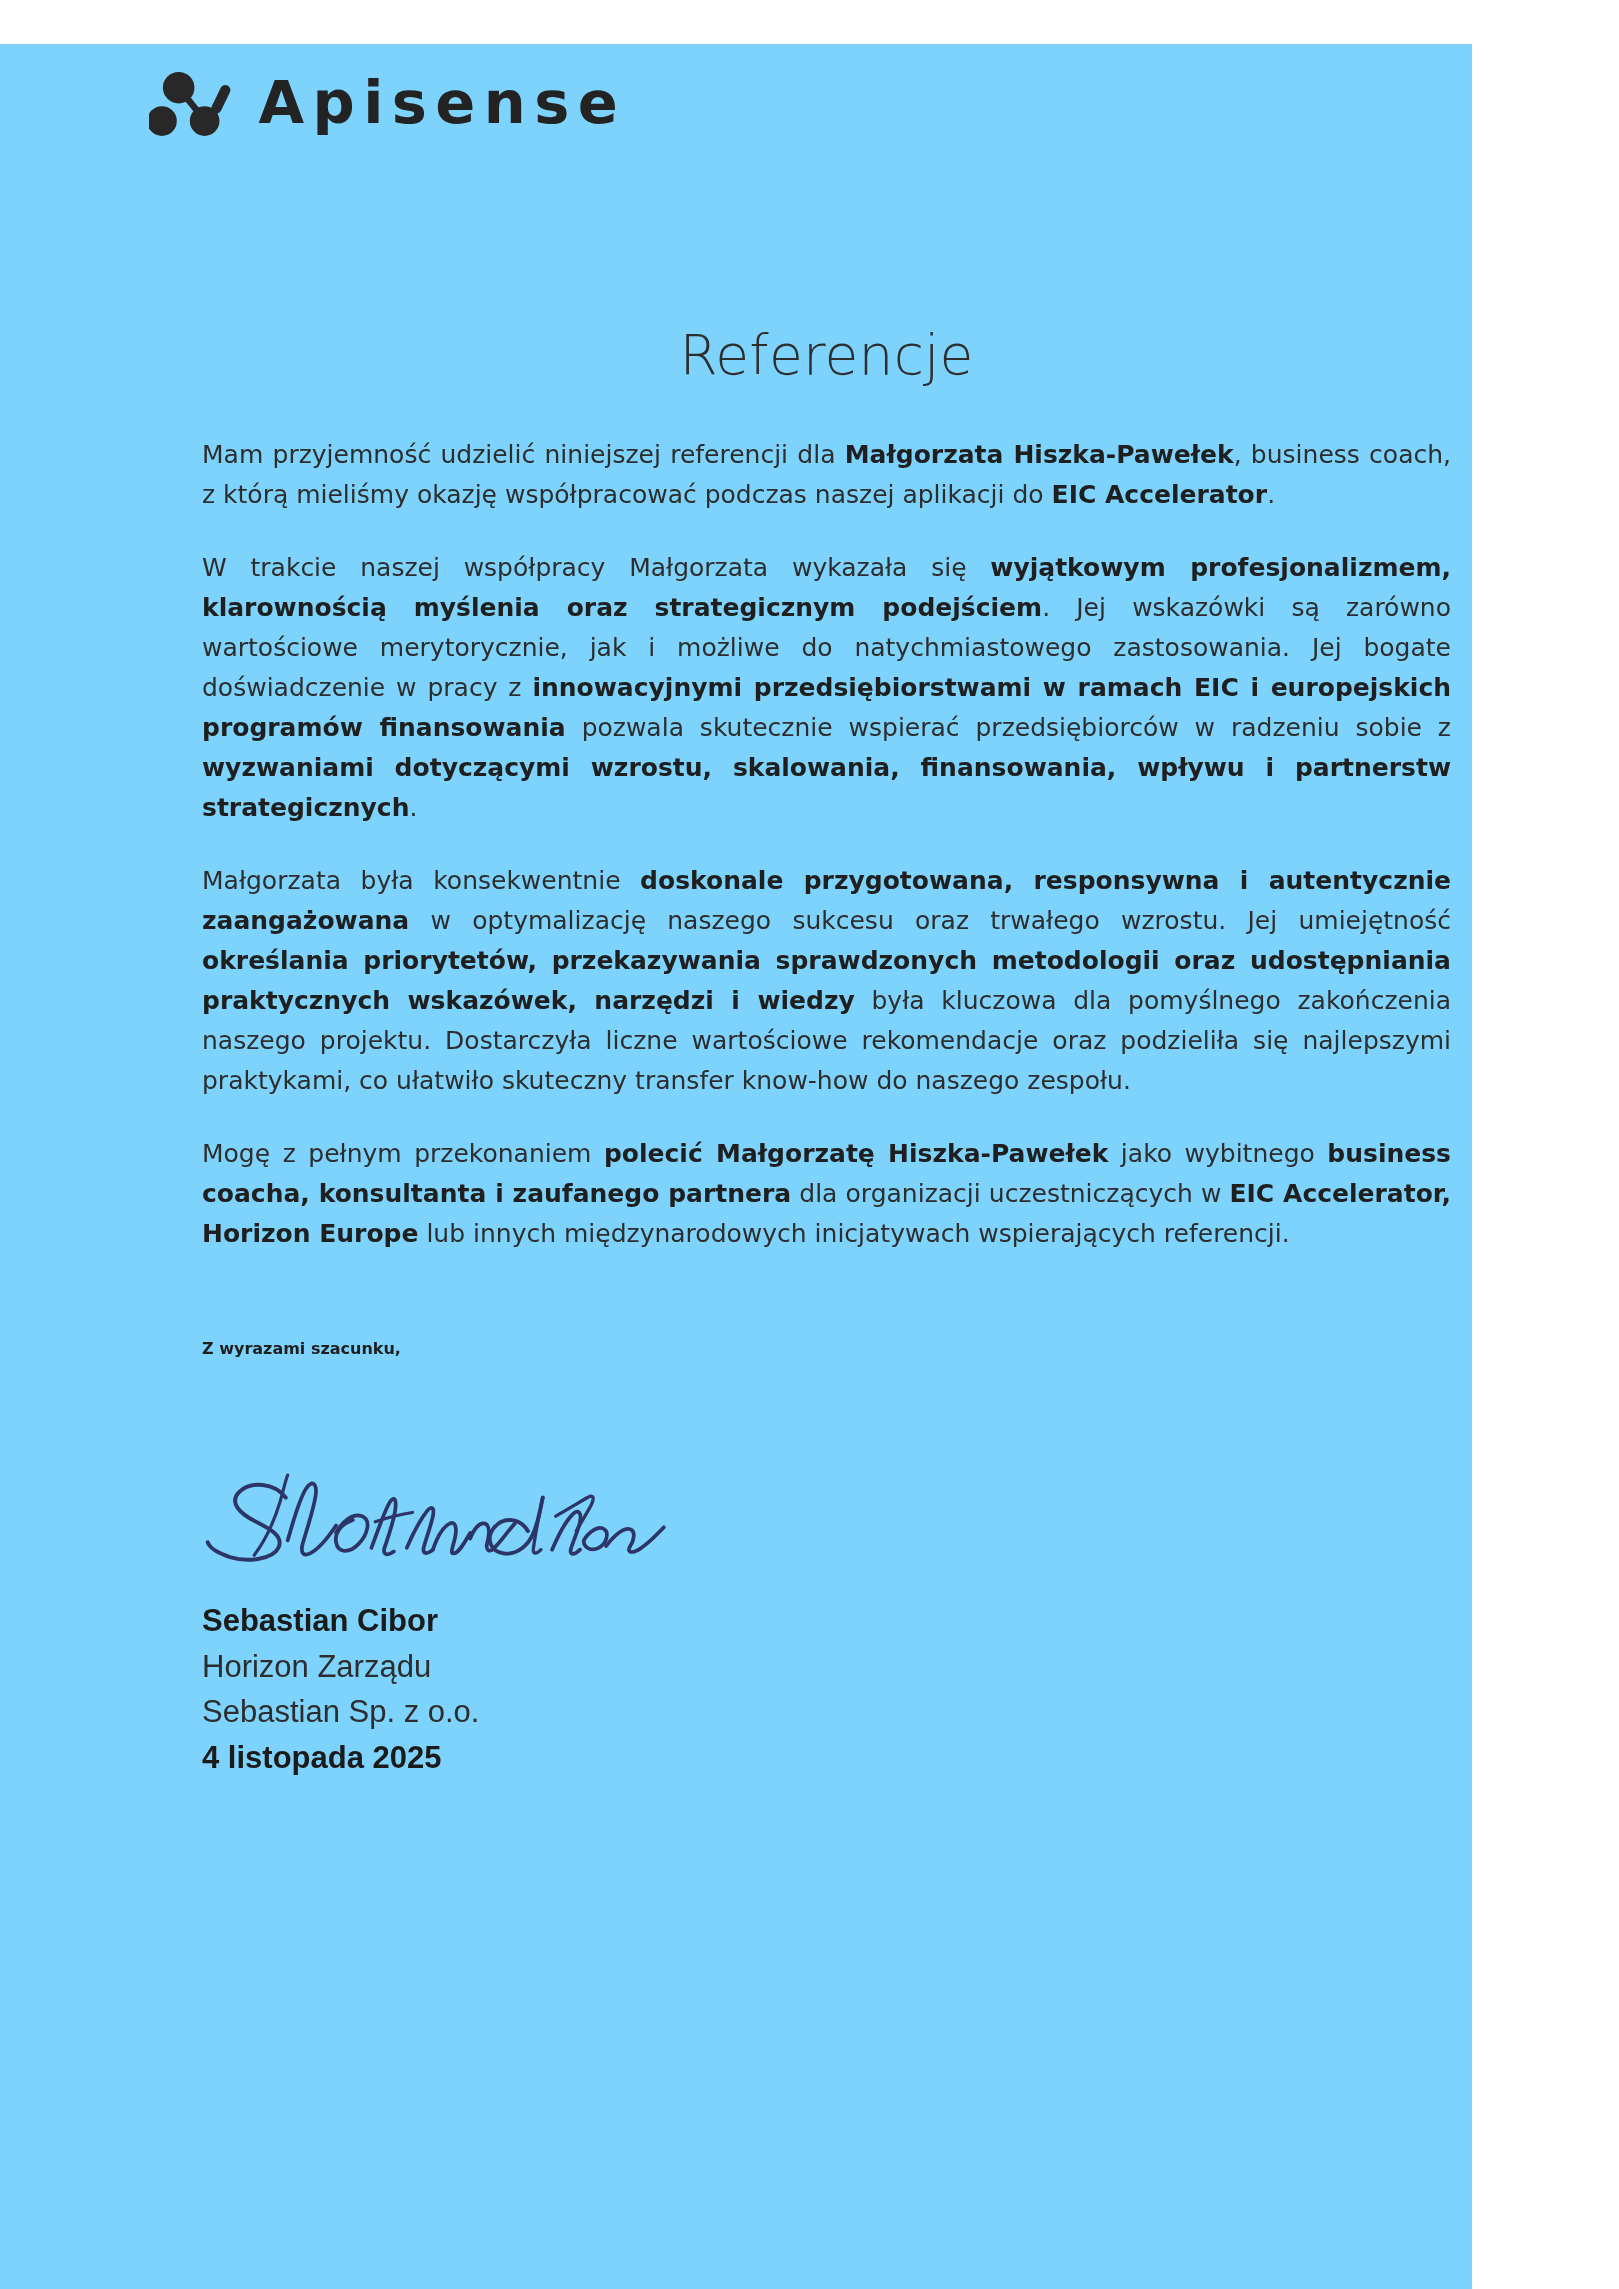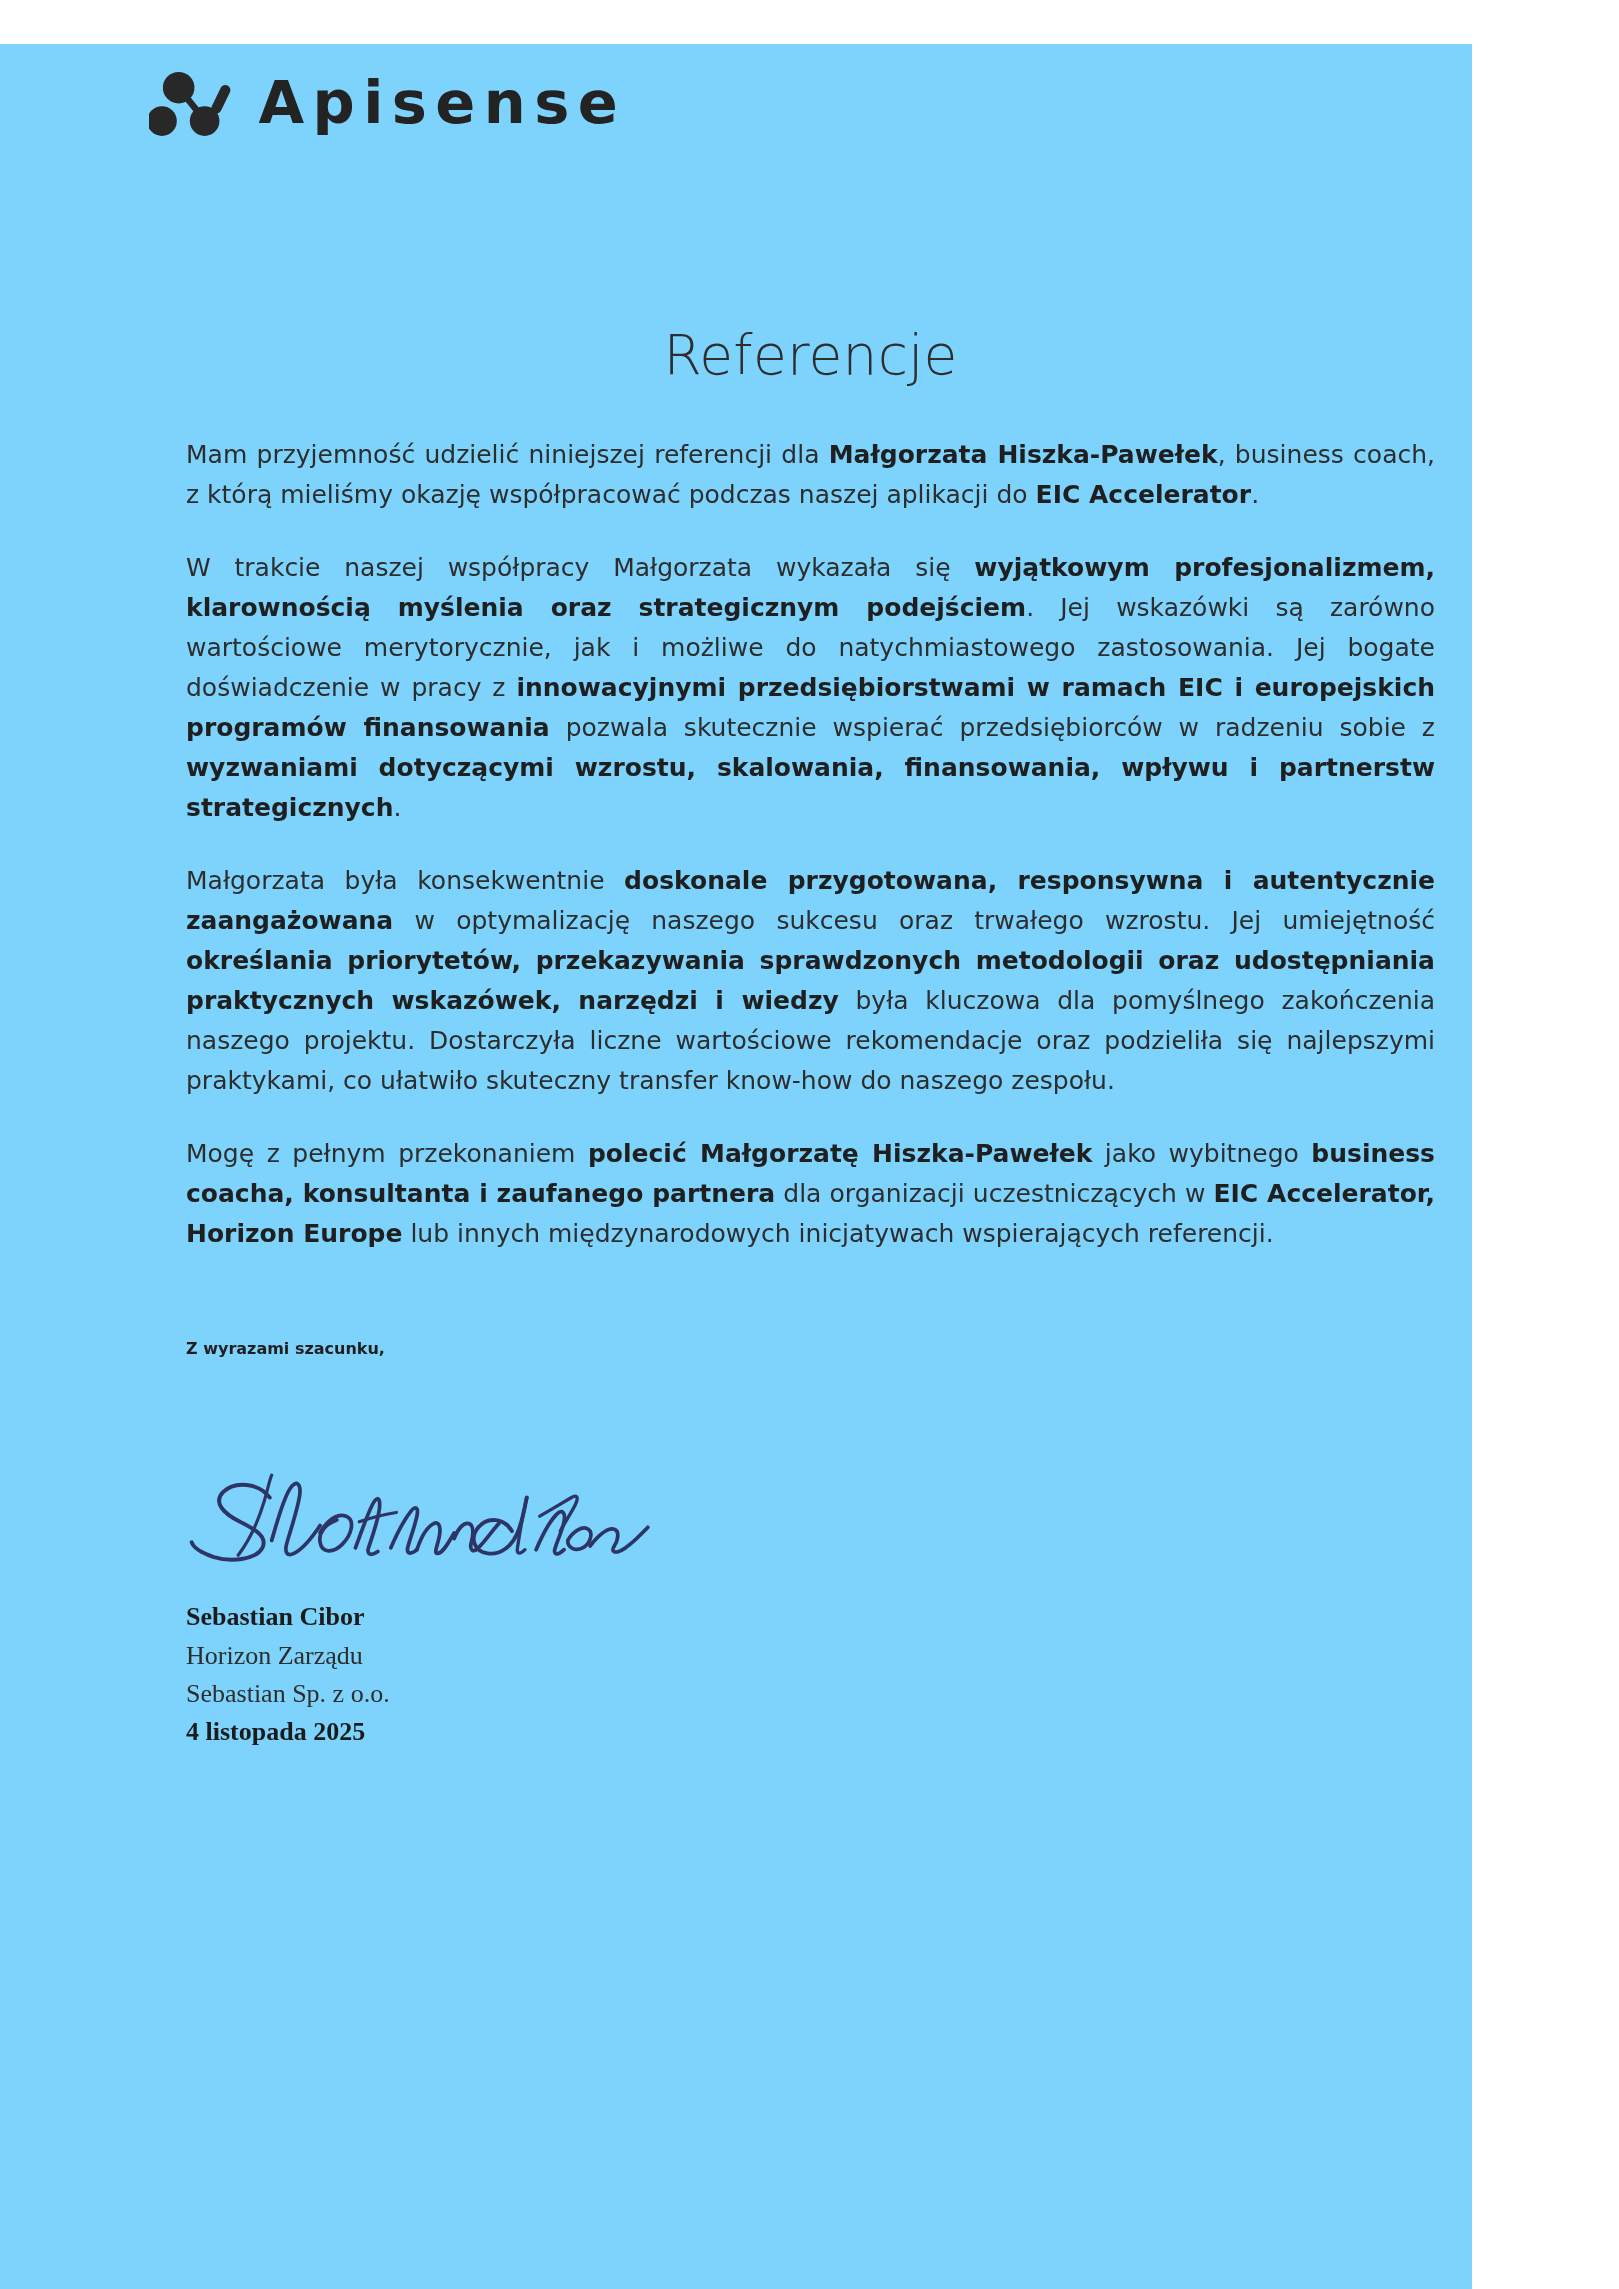--- a/index.html
+++ b/index.html
@@ -48,21 +48,21 @@
     letter-spacing: 8.4px;
     color: #232323;
     line-height: 1;
     white-space: nowrap;
     margin-top: 1.9px;
   }
 
   
   .doc {
     position: absolute;
-    left: 186px;
+    left: 202px;
     top: 280px;
     width: 1249px;
   }
 
   .doc-title {
     font-family: "DejaVu Sans", sans-serif;
     font-weight: 300;
     font-size: 55px;
     color: #2e2e2e;
     text-align: center;
@@ -106,22 +106,22 @@
     position: absolute;
     left: -5.6px;
     top: 0;
     width: 485px;
     height: 135px;
     display: block;
   }
 
   .sign-block {
     margin-top: 7.5px;
-    font-family: Liberation Serif, serif;
-    font-size: 26px;
+    font-family: Liberation Sans, sans-serif;
+    font-size: 31px;
     line-height: 1.47;
     color: #2d2d2d;
   }
 
   .sign-block .name {
     font-weight: 700;
     color: #1b1b1b;
   }
 
   .sign-block .date {

